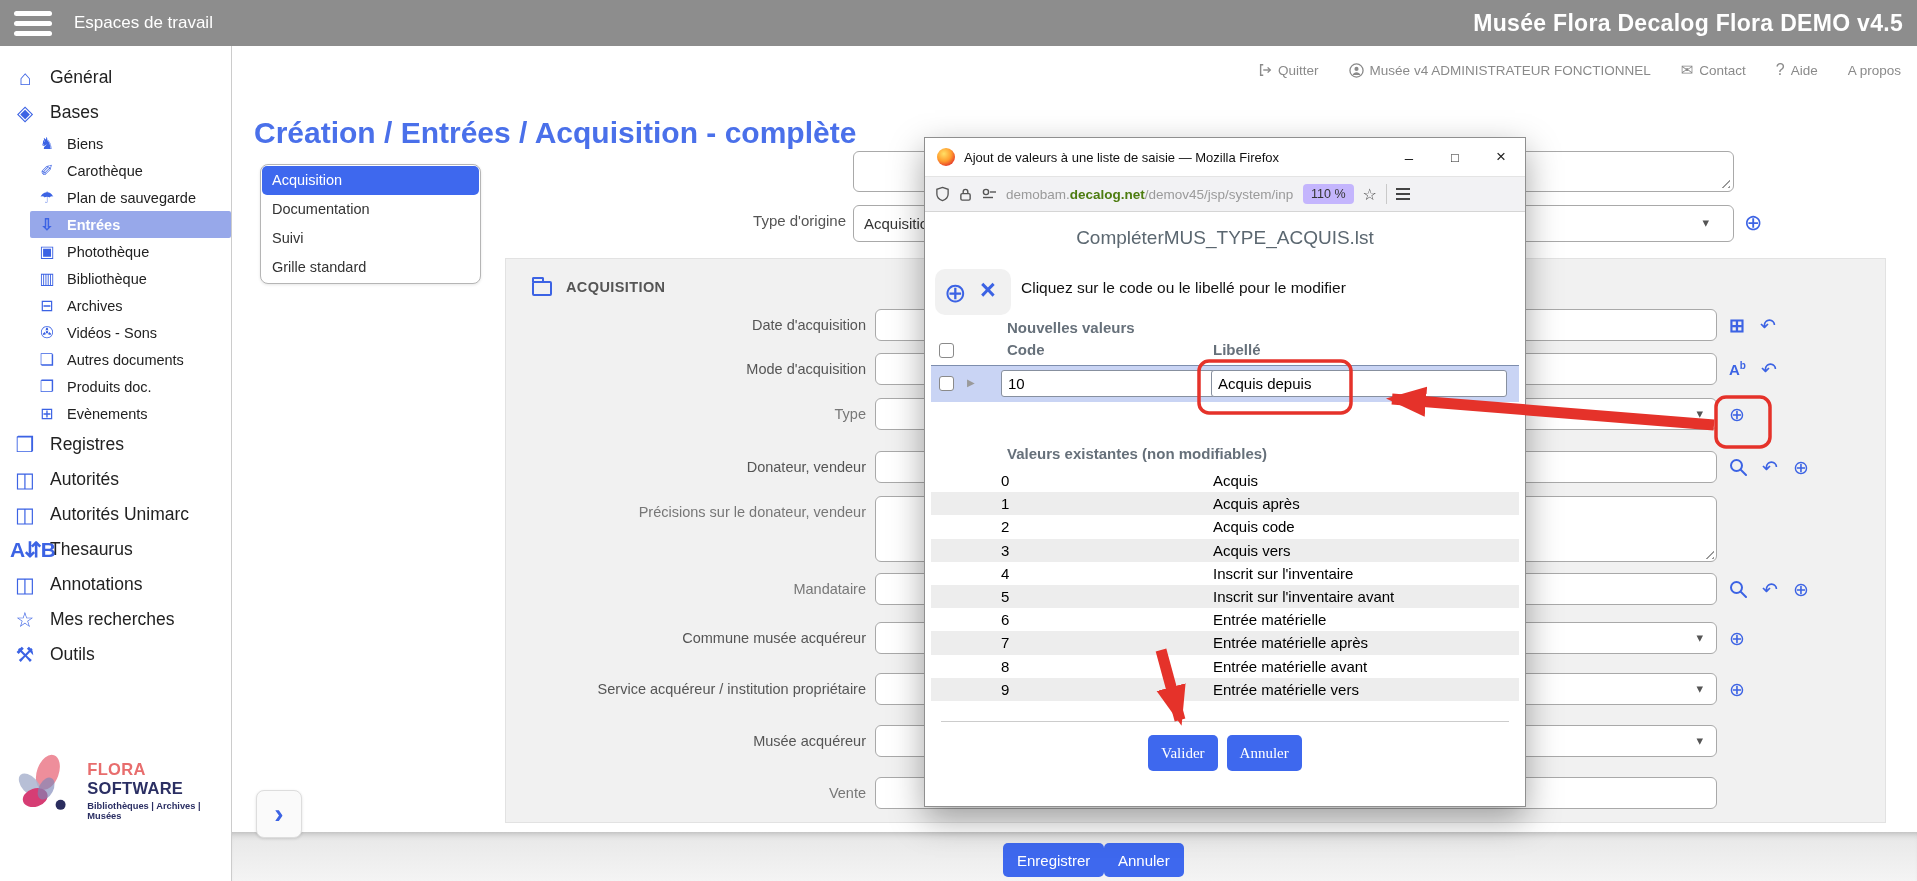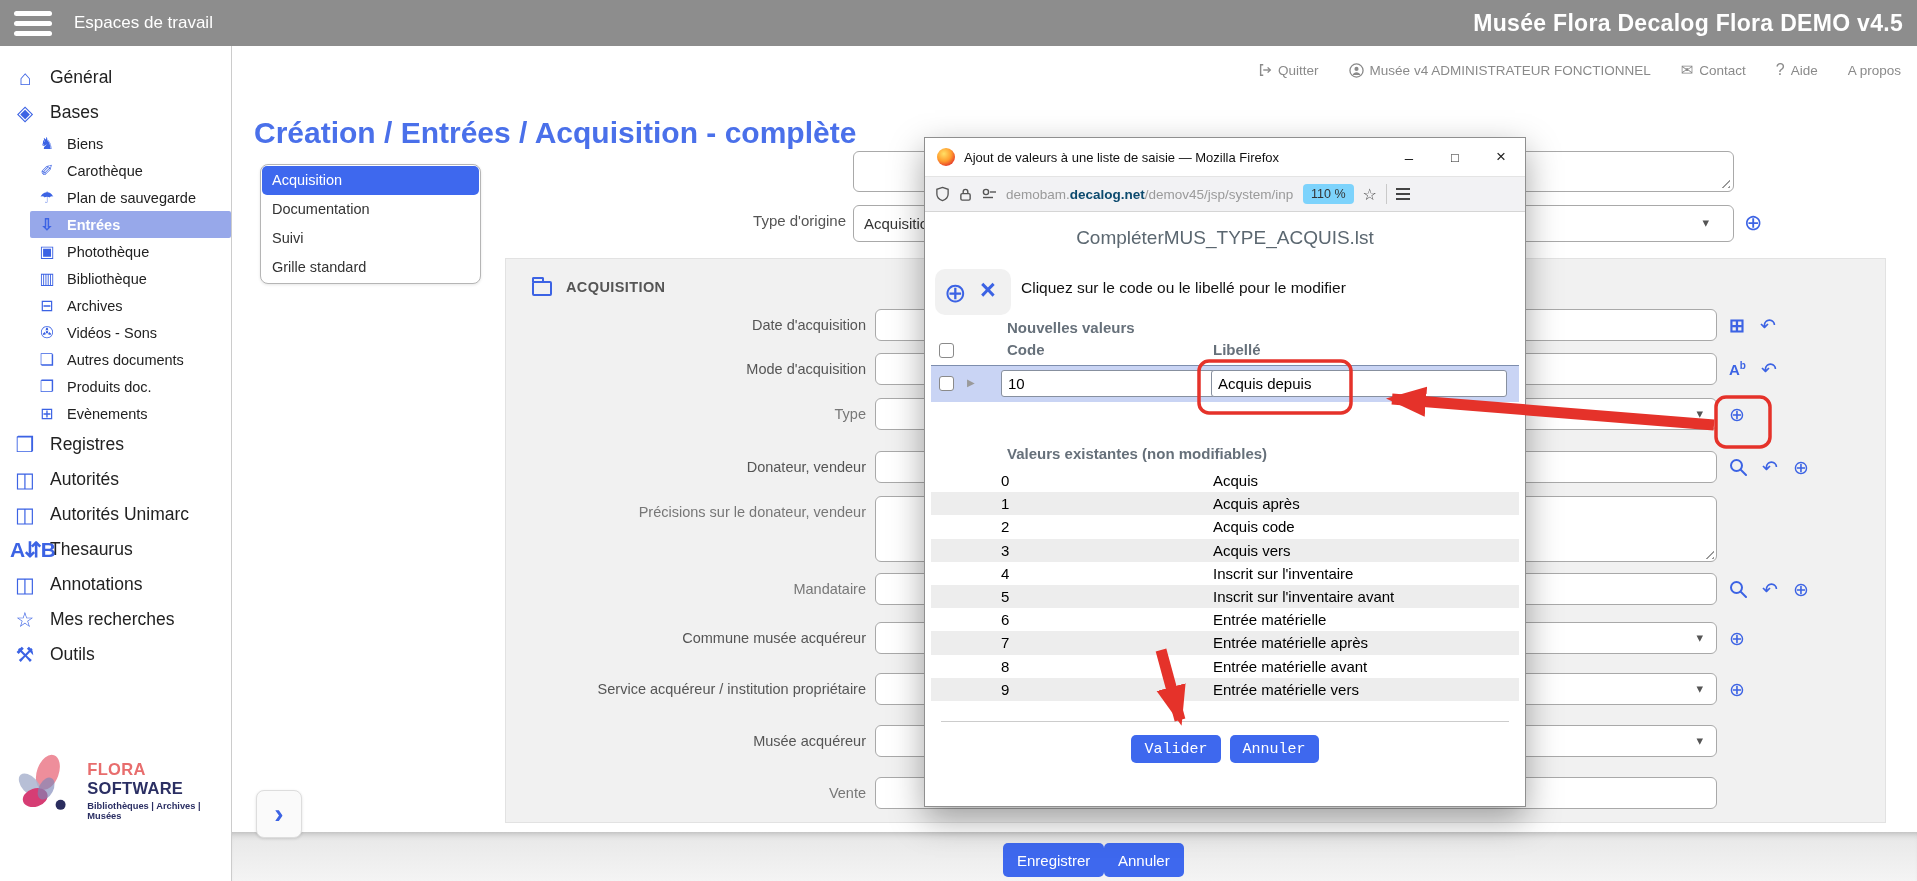--- a/index.html
+++ b/index.html
@@ -92,22 +92,22 @@
   .popup{position:absolute;left:924px;top:137px;width:602px;height:670px;background:#fff;
          border:1px solid #8f8f8f;box-shadow:0 12px 32px rgba(0,0,0,.35);z-index:50;box-sizing:border-box}
   .ptitle{height:38px;display:flex;align-items:center;padding-left:12px;gap:9px;font-size:13px;color:#111;position:relative}
   .ffx{width:18px;height:18px;border-radius:50%;
        background:radial-gradient(circle at 38% 32%,#ffe066,#ff9d2e 45%,#ea4b2a 72%,#c0307a)}
   .wbtn{position:absolute;top:0;width:40px;height:38px;display:flex;align-items:center;justify-content:center;
         font-size:15px;color:#222;cursor:pointer}
   .purl{height:36px;background:#f2f2f4;border-top:1px solid #e4e4e4;border-bottom:1px solid #d5d5d5;
         display:flex;align-items:center;padding:0 10px;gap:9px;box-sizing:border-box}
   .urltext{font-size:13.5px;color:#9a9a9a;white-space:nowrap;overflow:hidden;width:288px}
-  .urltext .dom{color:#0c4a6e;font-weight:700}
-  .zoombadge{background:#7dd3fc;border-radius:4px;padding:3px 8px;font-size:12.5px;color:#333;cursor:pointer}
+  .urltext .dom{color:#4d7c0f;font-weight:700}
+  .zoombadge{background:#c4b5fd;border-radius:4px;padding:3px 8px;font-size:12.5px;color:#333;cursor:pointer}
   .pstar{color:#444;font-size:16px;cursor:pointer}
   .vdiv{width:1px;height:20px;background:#c9c9c9}
   .fburger{width:14px;cursor:pointer}
   .fburger div{height:1.8px;background:#444;margin:3px 0}
 
   .pbody{position:absolute;top:75px;left:0;right:0;bottom:0;background:#fff}
   .listname{position:absolute;top:14px;left:0;right:0;text-align:center;font-size:19px;color:#5b6770}
   .ptool{position:absolute;left:10px;top:56px;width:76px;height:46px;background:#f1f1f1;border-radius:10px}
   .ptool .plus{position:absolute;left:9px;top:8px;font-size:27px;color:#3c63e4;cursor:pointer}
   .ptool .xx{position:absolute;left:45px;top:6px;font-size:27px;font-weight:700;color:#3c63e4;cursor:pointer}
@@ -119,22 +119,22 @@
   .newrow{position:absolute;left:6px;right:6px;top:153px;height:36px;background:#c9d4f4}
   .tri{position:absolute;left:36px;top:11px;font-size:10px;color:#9a9a9a}
   .ninput{position:absolute;top:4px;height:27px;border:1px solid #87909f;border-radius:3px;background:#fff;
           font-size:15px;padding:0 6px;box-sizing:border-box;font-family:inherit;color:#000}
   .exlist{position:absolute;left:6px;right:6px;top:256px}
   .exrow{height:23.2px;line-height:23.2px;font-size:15px;color:#000;display:flex}
   .exrow:nth-child(even){background:#ededed}
   .excode{margin-left:70px;width:212px}
   .pdivider{position:absolute;left:16px;right:16px;top:508px;border-top:1px solid #ccc}
   .pbtns{position:absolute;left:0;right:0;top:522px;display:flex;justify-content:center;gap:9px}
-  .pbtn{height:28px;background:#3e68ee;color:#fff;border:none;border-radius:5px;font-size:15px;
-        padding:0 13px;cursor:pointer;font-family:Liberation Mono, monospace}
+  .pbtn{height:36px;background:#3e68ee;color:#fff;border:none;border-radius:5px;font-size:15px;
+        padding:0 13px;cursor:pointer;font-family:Liberation Serif, serif}
 
   .ann{position:absolute;left:0;top:0;z-index:60;pointer-events:none}
   .icn-svg{display:block}
 </style>
 </head>
 <body>
 
 <header class="topbar">
   <div class="burger">
       <div></div>

